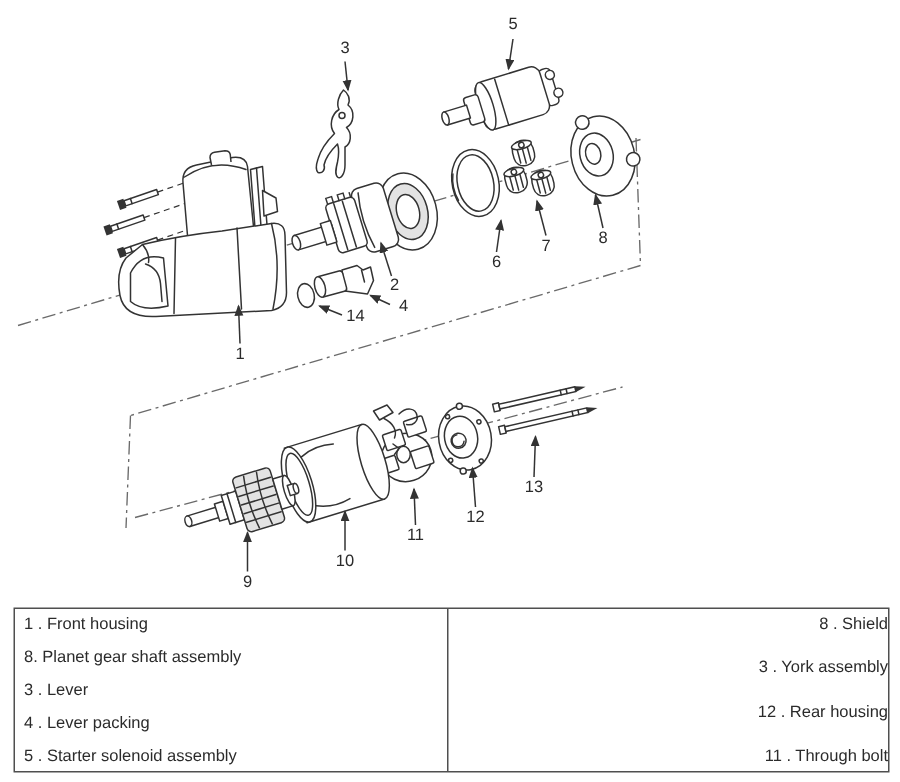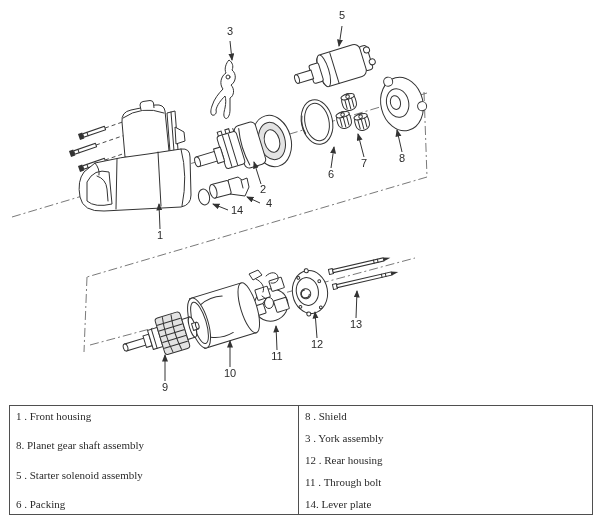--- a/index.html
+++ b/index.html
@@ -16,22 +16,22 @@
   .sg{stroke:var(--line);fill:var(--fill_light);stroke-width:1;}
   .dk{fill:var(--line);stroke:none;}
   .dd{stroke:var(--line_soft);fill:none;stroke-width:0.9;stroke-dasharray:9 3 2 3;}
   .dashlead{stroke:var(--line);fill:none;stroke-width:0.8;stroke-dasharray:4 3;}
   .lbl{font:11px "Liberation Sans",sans-serif;fill:var(--text);}
   .arrow{stroke:var(--line);stroke-width:1;fill:none;}
   
   .legend{position:absolute;left:9px;top:405px;width:584px;height:110px;
           border:1px solid var(--table_border);display:flex;background:var(--bg);box-sizing:border-box;}
   .lg-col{width:289px;border-right:1px solid var(--table_border);box-sizing:border-box;
-          padding:3px 0 3px 6px;display:flex;flex-direction:column;justify-content:space-between;font-family:Liberation Serif, serif;}
-  .lg-col.right{flex:1;border-right:none;}
+          padding:3px 0 3px 6px;display:flex;flex-direction:column;justify-content:space-between;}
+  .lg-col.right{flex:1;border-right:none;text-align:right;}
   .lg-row{font-size:11px;color:var(--text);white-space:nowrap;line-height:14px;}
 </style>
 </head>
 <body>
 
 <div class="stage">
 
   <svg class="diagram-svg" width="600" height="402" viewBox="0 0 600 402">
     <defs>
       <marker id="ah" markerWidth="9" markerHeight="8" refX="6.5" refY="3" orient="auto">
@@ -306,25 +306,25 @@
         <line class="arrow" x1="228" y1="210" x2="213" y2="204" marker-end="url(#ah)"></line>
         <text class="lbl" x="237" y="214" text-anchor="middle">14</text>
       </g>
     </g>
   </svg>
 
   <div class="legend">
     <div class="lg-col">
       <div class="lg-row">1 . Front housing</div>
       <div class="lg-row">8. Planet gear shaft assembly</div>
+      <div class="lg-row">3 . Lever</div>
+      <div class="lg-row">4 . Lever packing</div>
       <div class="lg-row">5 . Starter solenoid assembly</div>
-      <div class="lg-row">6 . Packing</div>
     </div>
     <div class="lg-col right">
       <div class="lg-row">8 . Shield</div>
       <div class="lg-row">3 . York assembly</div>
       <div class="lg-row">12 . Rear housing</div>
       <div class="lg-row">11 . Through bolt</div>
-      <div class="lg-row">14. Lever plate</div>
     </div>
   </div>
 
 </div>
 
 </body></html>

